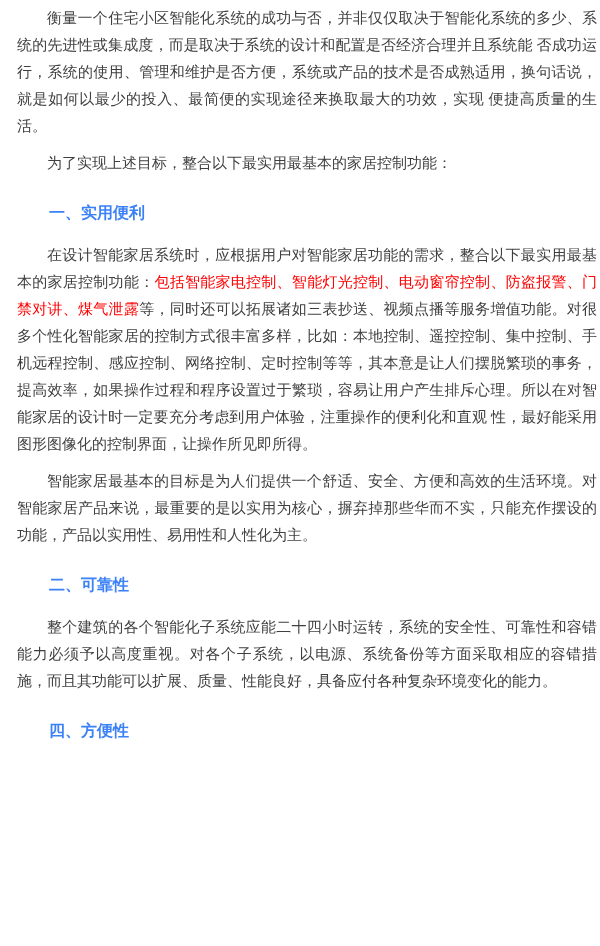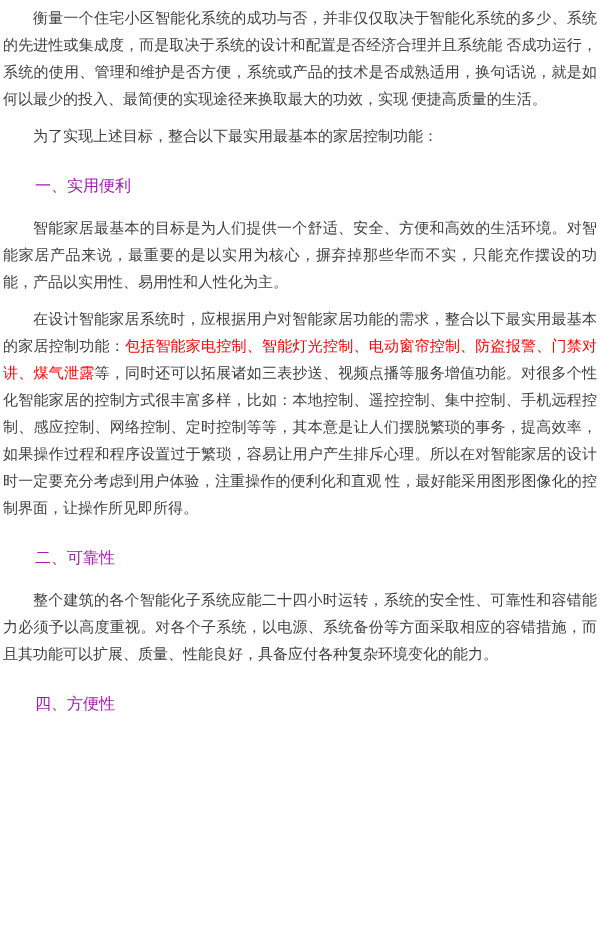--- a/index.html
+++ b/index.html
@@ -8,57 +8,58 @@
     background: #ffffff;
   }
   body {
     width: 600px;
     height: 946px;
     overflow: hidden;
     font-family: "Liberation Serif", "DejaVu Serif", serif;
   }
   .doc {
     padding: 5px 3px 0 3px;
+    margin-left: 14px;
   }
   .doc p {
     margin: 0 0 10px 0;
     font-size: 15px;
     line-height: 27px;
     color: #3f3f3f;
     text-align: justify;
     text-justify: inter-ideograph;
     text-indent: 2em;
   }
   .doc h3.hd {
     margin: 22px 0 16px 0;
     font-size: 16px;
     line-height: 27px;
-    color: #a21caf;
-    font-weight: normal;
+    color: #3b82f6;
+    font-weight: bold;
     text-indent: 2em;
     font-family: "Liberation Sans", "DejaVu Sans", sans-serif;
   }
   .red {
     color: #ff0000;
   }
 </style>
 </head>
 <body>
 
 <div class="doc">
 
   <p>衡量一个住宅小区智能化系统的成功与否，并非仅仅取决于智能化系统的多少、系统的先进性或集成度，而是取决于系统的设计和配置是否经济合理并且系统能 否成功运行，系统的使用、管理和维护是否方便，系统或产品的技术是否成熟适用，换句话说，就是如何以最少的投入、最简便的实现途径来换取最大的功效，实现 便捷高质量的生活。</p>
 
   <p>为了实现上述目标，整合以下最实用最基本的家居控制功能：</p>
 
   <h3 class="hd">一、实用便利</h3>
 
+  <p><span>在设计智能家居系统时，应根据用户对智能家居功能的需求，整合以下最实用最基本的家居控制功能：</span><span class="red">包括智能家电控制、智能灯光控制、电动窗帘控制、防盗报警、门禁对讲、煤气泄露</span><span>等，同时还可以拓展诸如三表抄送、视频点播等服务增值功能。对很多个性化智能家居的控制方式很丰富多样，比如：本地控制、遥控控制、集中控制、手机远程控制、感应控制、网络控制、定时控制等等，其本意是让人们摆脱繁琐的事务，提高效率，如果操作过程和程序设置过于繁琐，容易让用户产生排斥心理。所以在对智能家居的设计时一定要充分考虑到用户体验，注重操作的便利化和直观 性，最好能采用图形图像化的控制界面，让操作所见即所得。</span></p>
+
   <p>智能家居最基本的目标是为人们提供一个舒适、安全、方便和高效的生活环境。对智能家居产品来说，最重要的是以实用为核心，摒弃掉那些华而不实，只能充作摆设的功能，产品以实用性、易用性和人性化为主。</p>
-
-  <p><span>在设计智能家居系统时，应根据用户对智能家居功能的需求，整合以下最实用最基本的家居控制功能：</span><span class="red">包括智能家电控制、智能灯光控制、电动窗帘控制、防盗报警、门禁对讲、煤气泄露</span><span>等，同时还可以拓展诸如三表抄送、视频点播等服务增值功能。对很多个性化智能家居的控制方式很丰富多样，比如：本地控制、遥控控制、集中控制、手机远程控制、感应控制、网络控制、定时控制等等，其本意是让人们摆脱繁琐的事务，提高效率，如果操作过程和程序设置过于繁琐，容易让用户产生排斥心理。所以在对智能家居的设计时一定要充分考虑到用户体验，注重操作的便利化和直观 性，最好能采用图形图像化的控制界面，让操作所见即所得。</span></p>
 
   <h3 class="hd">二、可靠性</h3>
 
   <p>整个建筑的各个智能化子系统应能二十四小时运转，系统的安全性、可靠性和容错能力必须予以高度重视。对各个子系统，以电源、系统备份等方面采取相应的容错措施，而且其功能可以扩展、质量、性能良好，具备应付各种复杂环境变化的能力。</p>
 
 
 
   <h3 class="hd">四、方便性</h3>
 
 </div>

